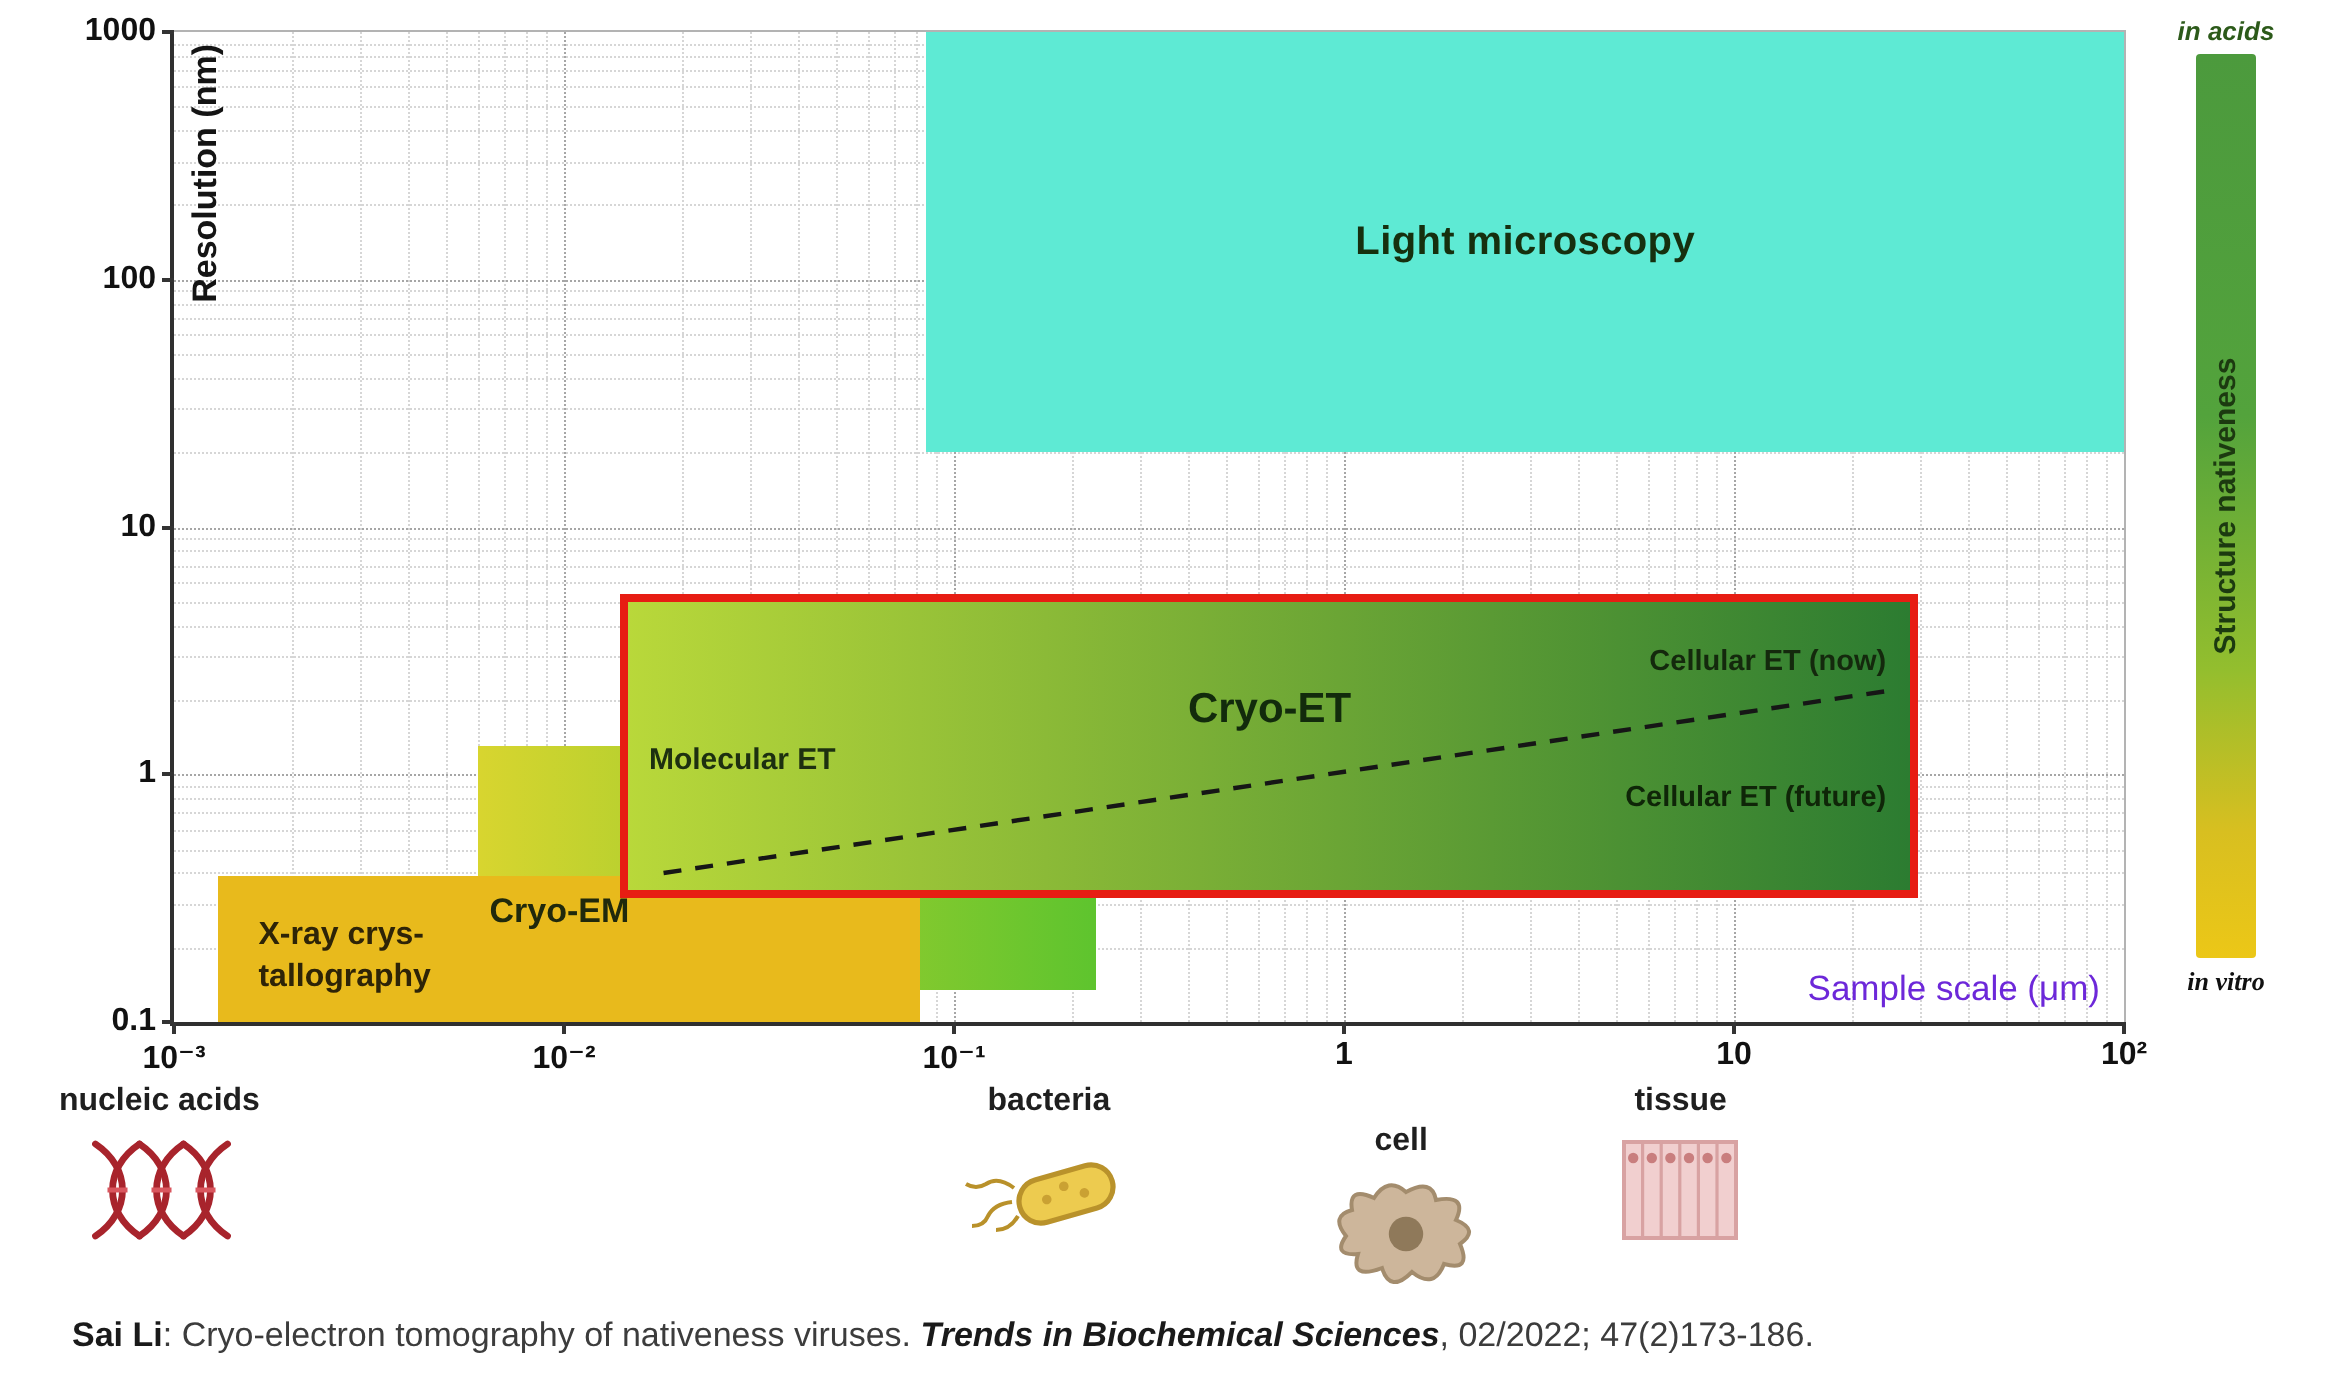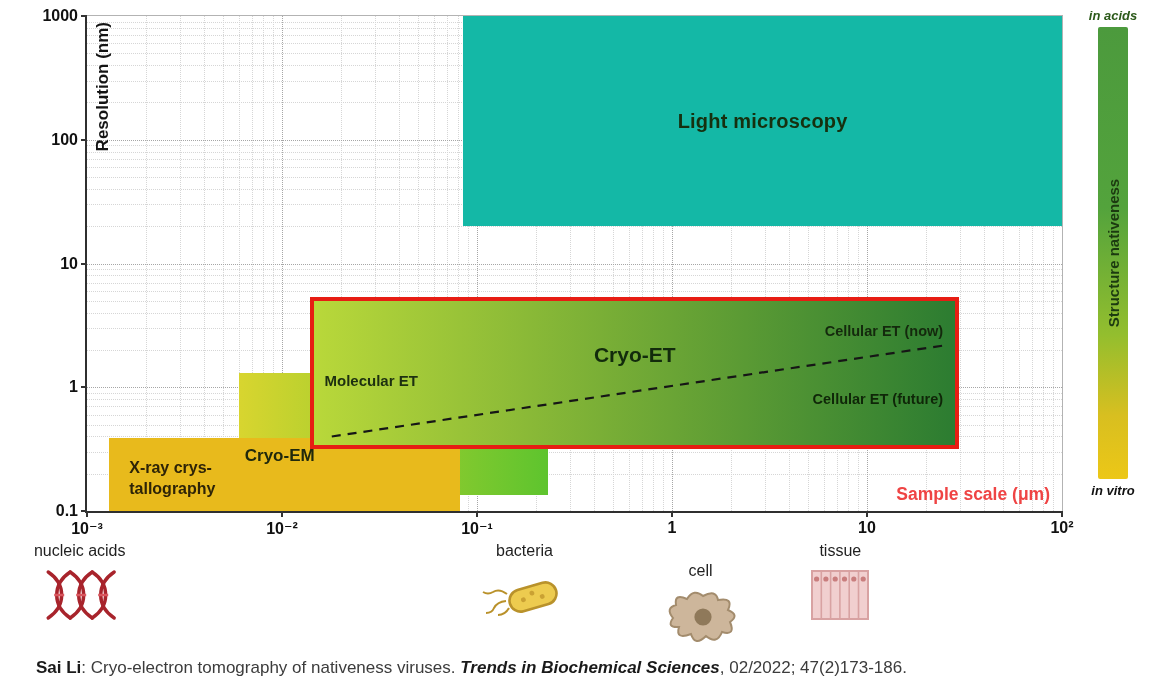--- a/index.html
+++ b/index.html
@@ -22,35 +22,35 @@
   .rlabel-molecular-et{left:10px;top:55%;transform:translateY(-50%);font-size:15px;color:#1d3010;}
   .rlabel-cellular-et-now{right:12px;top:21%;transform:translateY(-50%);font-size:14.5px;color:#14290d;}
   .rlabel-cellular-et-future{right:12px;top:68%;transform:translateY(-50%);font-size:14.5px;color:#0f2608;}
   .rlabel-cryo-em{left:6px;top:60%;font-size:17px;color:#20290c;}
   .rlabel-xray{left:8px;top:28%;font-size:16px;line-height:1.3;color:#2e2407;margin-left:12px;}
 
   .dash-svg{position:absolute;left:0;top:0;width:100%;height:100%;z-index:5;pointer-events:none;}
 
   .ylabel{position:absolute;left:6px;top:6px;writing-mode:vertical-rl;transform:rotate(180deg);
           font-weight:bold;font-size:17px;color:#141414;z-index:6;}
-  .xlabel{position:absolute;right:12px;bottom:6px;font-weight:bold;font-size:17.5px;color:#ef4444;z-index:6;}
+  .xlabel{position:absolute;right:12px;bottom:6px;font-weight:normal;font-size:17.5px;color:#6d28d9;z-index:6;}
 
   .x-tick{position:absolute;top:100%;margin-top:8px;transform:translateX(-50%);font-weight:bold;font-size:16px;color:#111;white-space:nowrap;}
   .y-tick{position:absolute;right:100%;margin-right:9px;transform:translateY(-50%);font-weight:bold;font-size:16px;color:#111;white-space:nowrap;}
   .tickmark-x{position:absolute;top:100%;width:2px;height:6px;background:#333;transform:translateX(-50%);}
   .tickmark-y{position:absolute;right:100%;width:6px;height:2px;background:#333;transform:translateY(-50%);}
 
   .colorbar{position:absolute;left:1082px;top:8px;width:62px;}
   .cb-top{font-style:italic;font-weight:bold;font-size:13px;color:#2c5a1a;text-align:center;margin-bottom:4px;}
   .cb-bar{position:relative;width:30px;height:452px;margin:0 auto;border-radius:2px;}
   .cb-label{position:absolute;left:50%;top:50%;writing-mode:vertical-rl;transform:translate(-50%,-50%) rotate(180deg);
             font-weight:bold;font-size:15px;color:#1c3a10;white-space:nowrap;}
-  .cb-bottom{font-style:italic;font-weight:bold;font-size:13px;color:#111;text-align:center;margin-top:4px;}
-
-  .specimens{position:absolute;left:0;top:542px;width:984px;height:100px;}
+  .cb-bottom{font-style:italic;font-weight:bold;font-size:13px;color:#111;text-align:center;margin-top:4px;font-family:Liberation Serif, serif;}
+
+  .specimens{position:absolute;left:0;top:542px;width:984px;height:100px;font-weight:bold;}
   .spec{position:absolute;transform:translateX(-50%);text-align:center;}
   .spec-0{left:8.1%;} .spec-1{left:20.6%;} .spec-2{left:36.7%;} .spec-3{left:53.3%;} .spec-4{left:71.2%;margin-top:20px;} .spec-5{left:85.4%;}
   .spec-label{font-size:16px;color:#1f1f1f;margin-bottom:6px;}
   .spec-icon{display:flex;justify-content:center;align-items:flex-start;}
 
   .citation{position:absolute;left:36px;top:658px;font-size:17px;color:#3c3c3c;}
   .cit-author{font-weight:bold;color:#1a1a1a;}
   .cit-journal{font-weight:bold;font-style:italic;color:#1a1a1a;}
 </style>
 </head>
@@ -143,21 +143,21 @@
       <div class="gridline grid-h" style="top: 75%;"></div>
       <div class="gridline grid-h" style="top: 50%;"></div>
       <div class="gridline grid-h" style="top: 25%;"></div>
       <div class="region region-cryo-em" style="left: 15.563%; width: 31.6715%; top: 72.1514%; height: 24.5902%; background: linear-gradient(90deg, rgb(216, 213, 47), rgb(94, 196, 46));">
         <span class="rlabel rlabel-cryo-em">Cryo-EM</span>
       </div>
       <div class="region region-xray" style="left: 2.27887%; width: 35.9974%; top: 85.2234%; height: 14.7766%; background: rgb(232, 186, 28);">
         <span class="rlabel rlabel-xray">X-ray crys-
 tallography</span>
       </div>
-      <div class="region region-light-microscopy" style="left: 38.5884%; width: 61.4116%; top: 0%; height: 42.4743%; background: #14b8a6;">
+      <div class="region region-light-microscopy" style="left: 38.5884%; width: 61.4116%; top: 0%; height: 42.4743%; background: #5eead4;">
         <span class="rlabel rlabel-light-microscopy">Light microscopy</span>
       </div>
       <div class="region region-cryo-et" style="left: 22.9226%; width: 65.7047%; top: 56.6902%; height: 29.1048%; background: linear-gradient(90deg, rgb(185, 216, 58), rgb(44, 124, 49)); border: 4px solid rgb(231, 29, 19);">
         <span class="rlabel rlabel-cryo-et-title">Cryo-ET</span>
         <span class="rlabel rlabel-molecular-et">Molecular ET</span>
         <span class="rlabel rlabel-cellular-et-now">Cellular ET (now)</span>
         <span class="rlabel rlabel-cellular-et-future">Cellular ET (future)</span>
       </div>
       <div class="tickmark-x" style="left: 0%;"></div>
       <div class="x-tick" style="left: 0%;">10⁻³</div>

